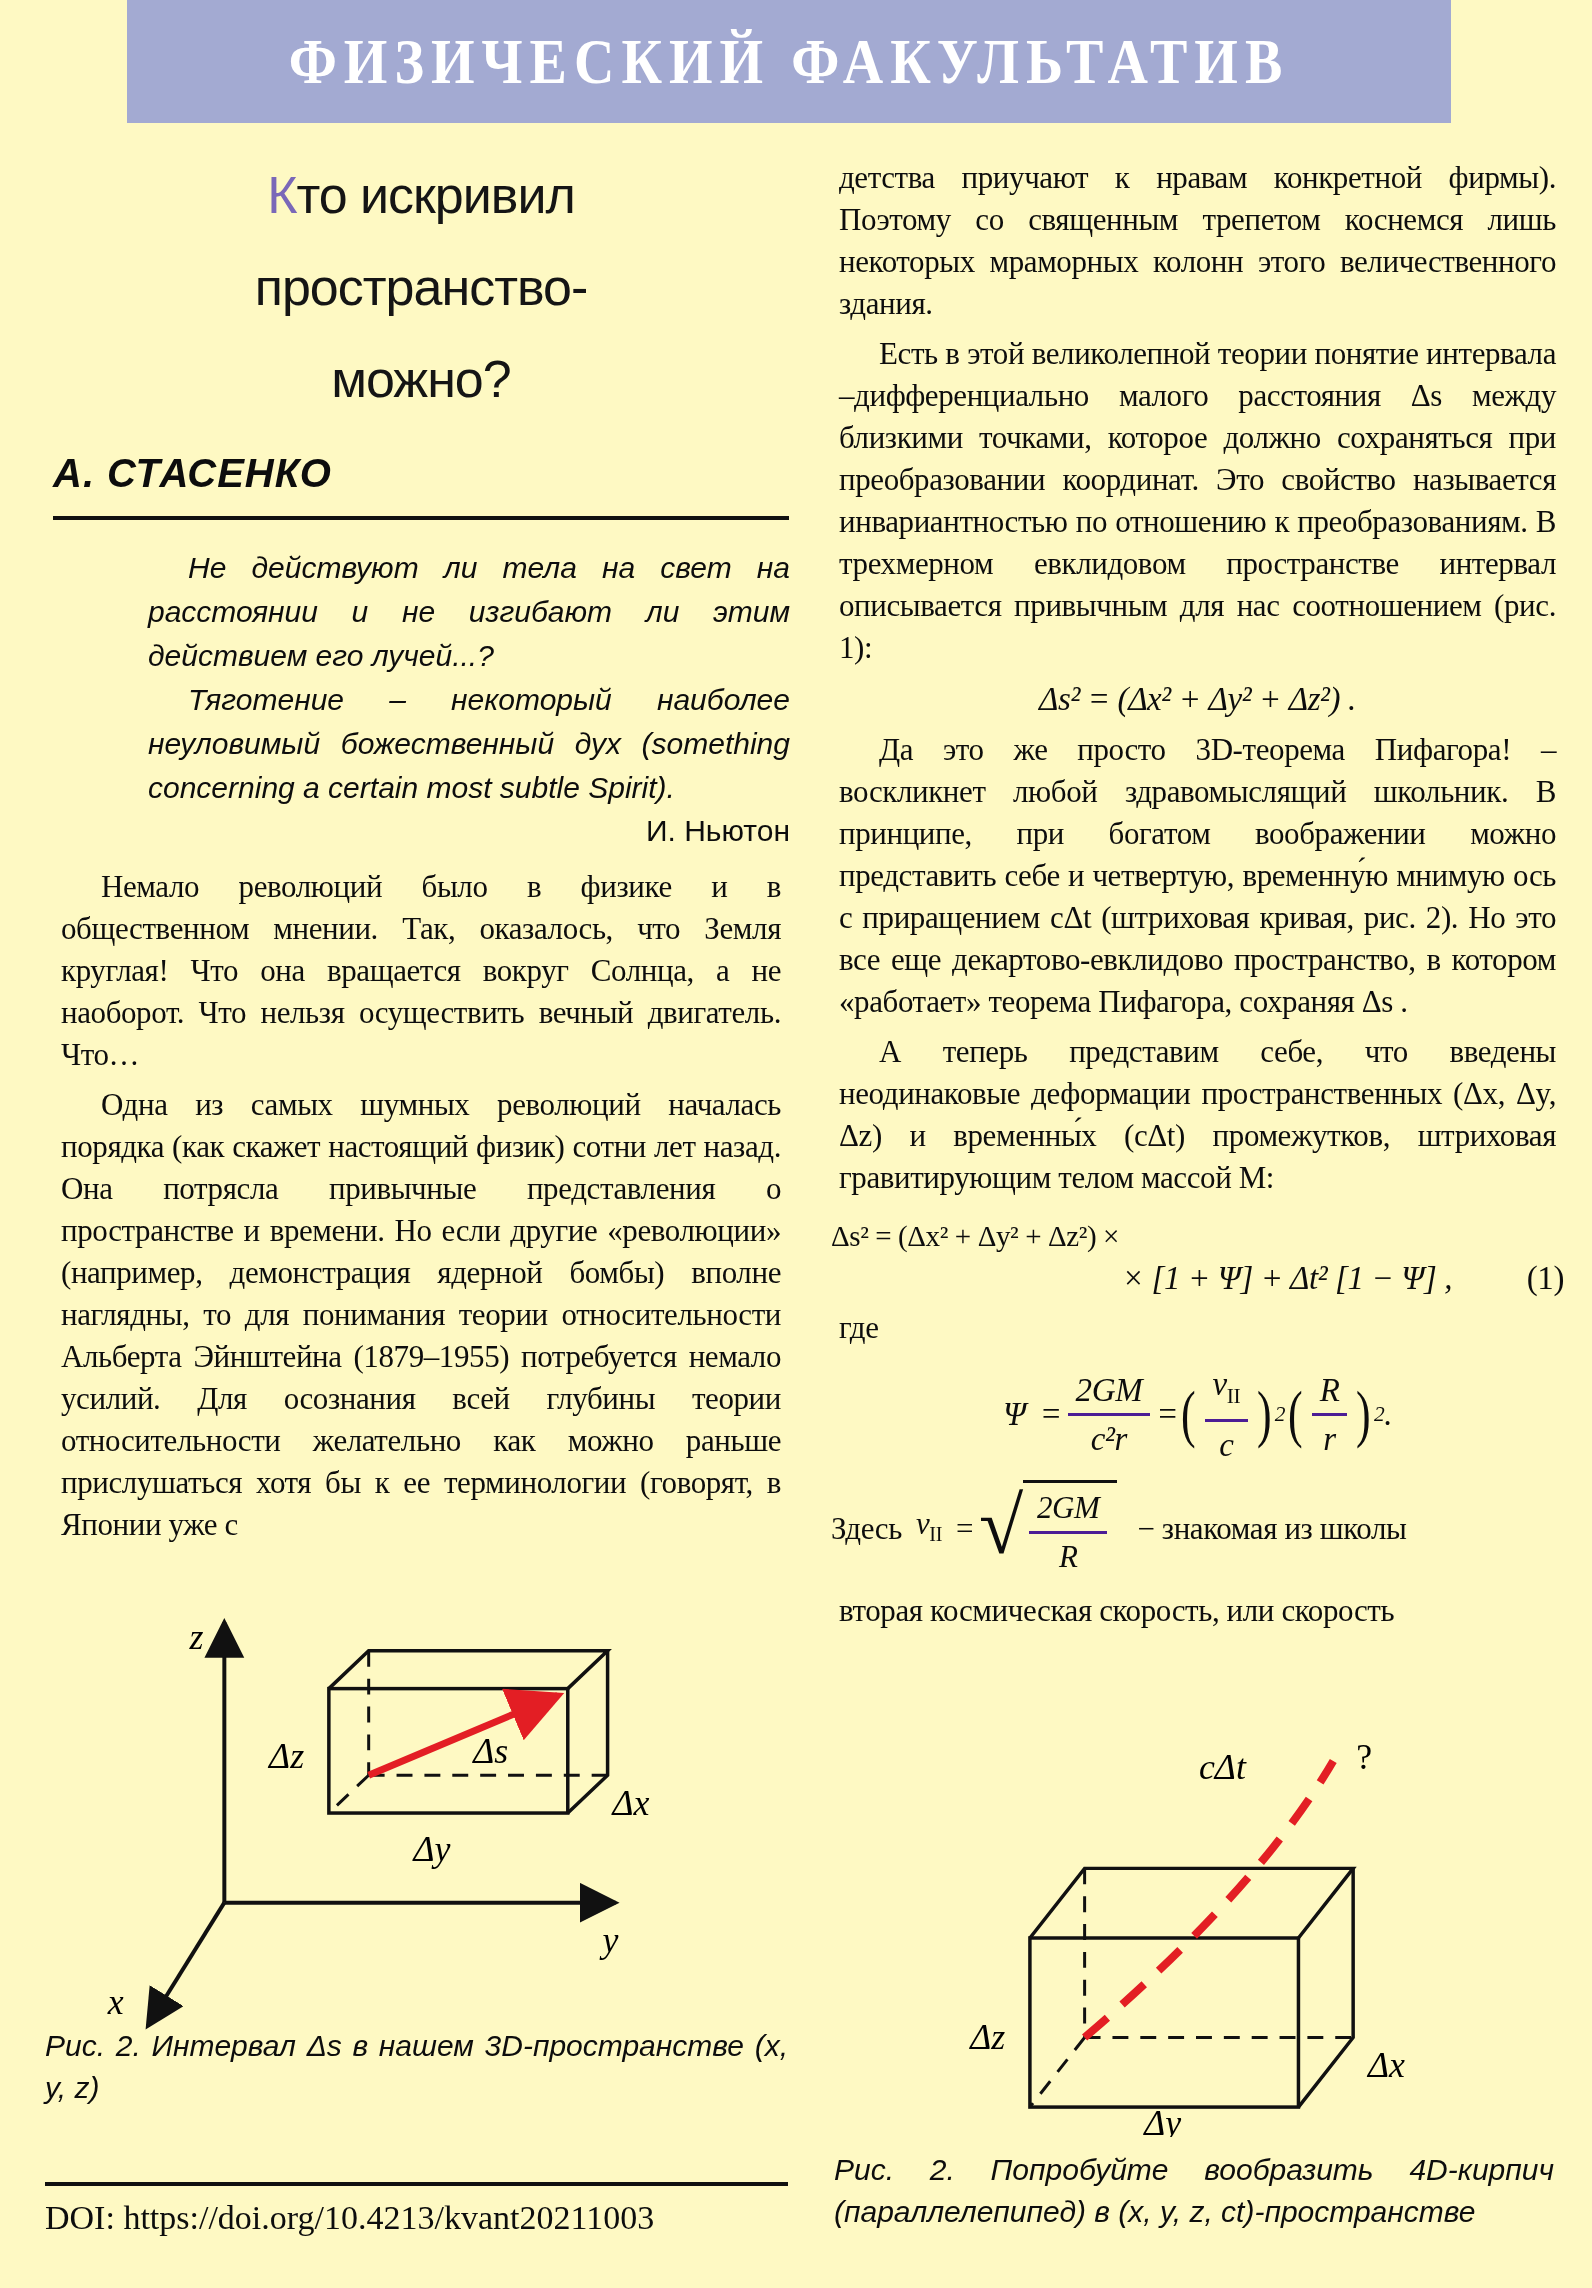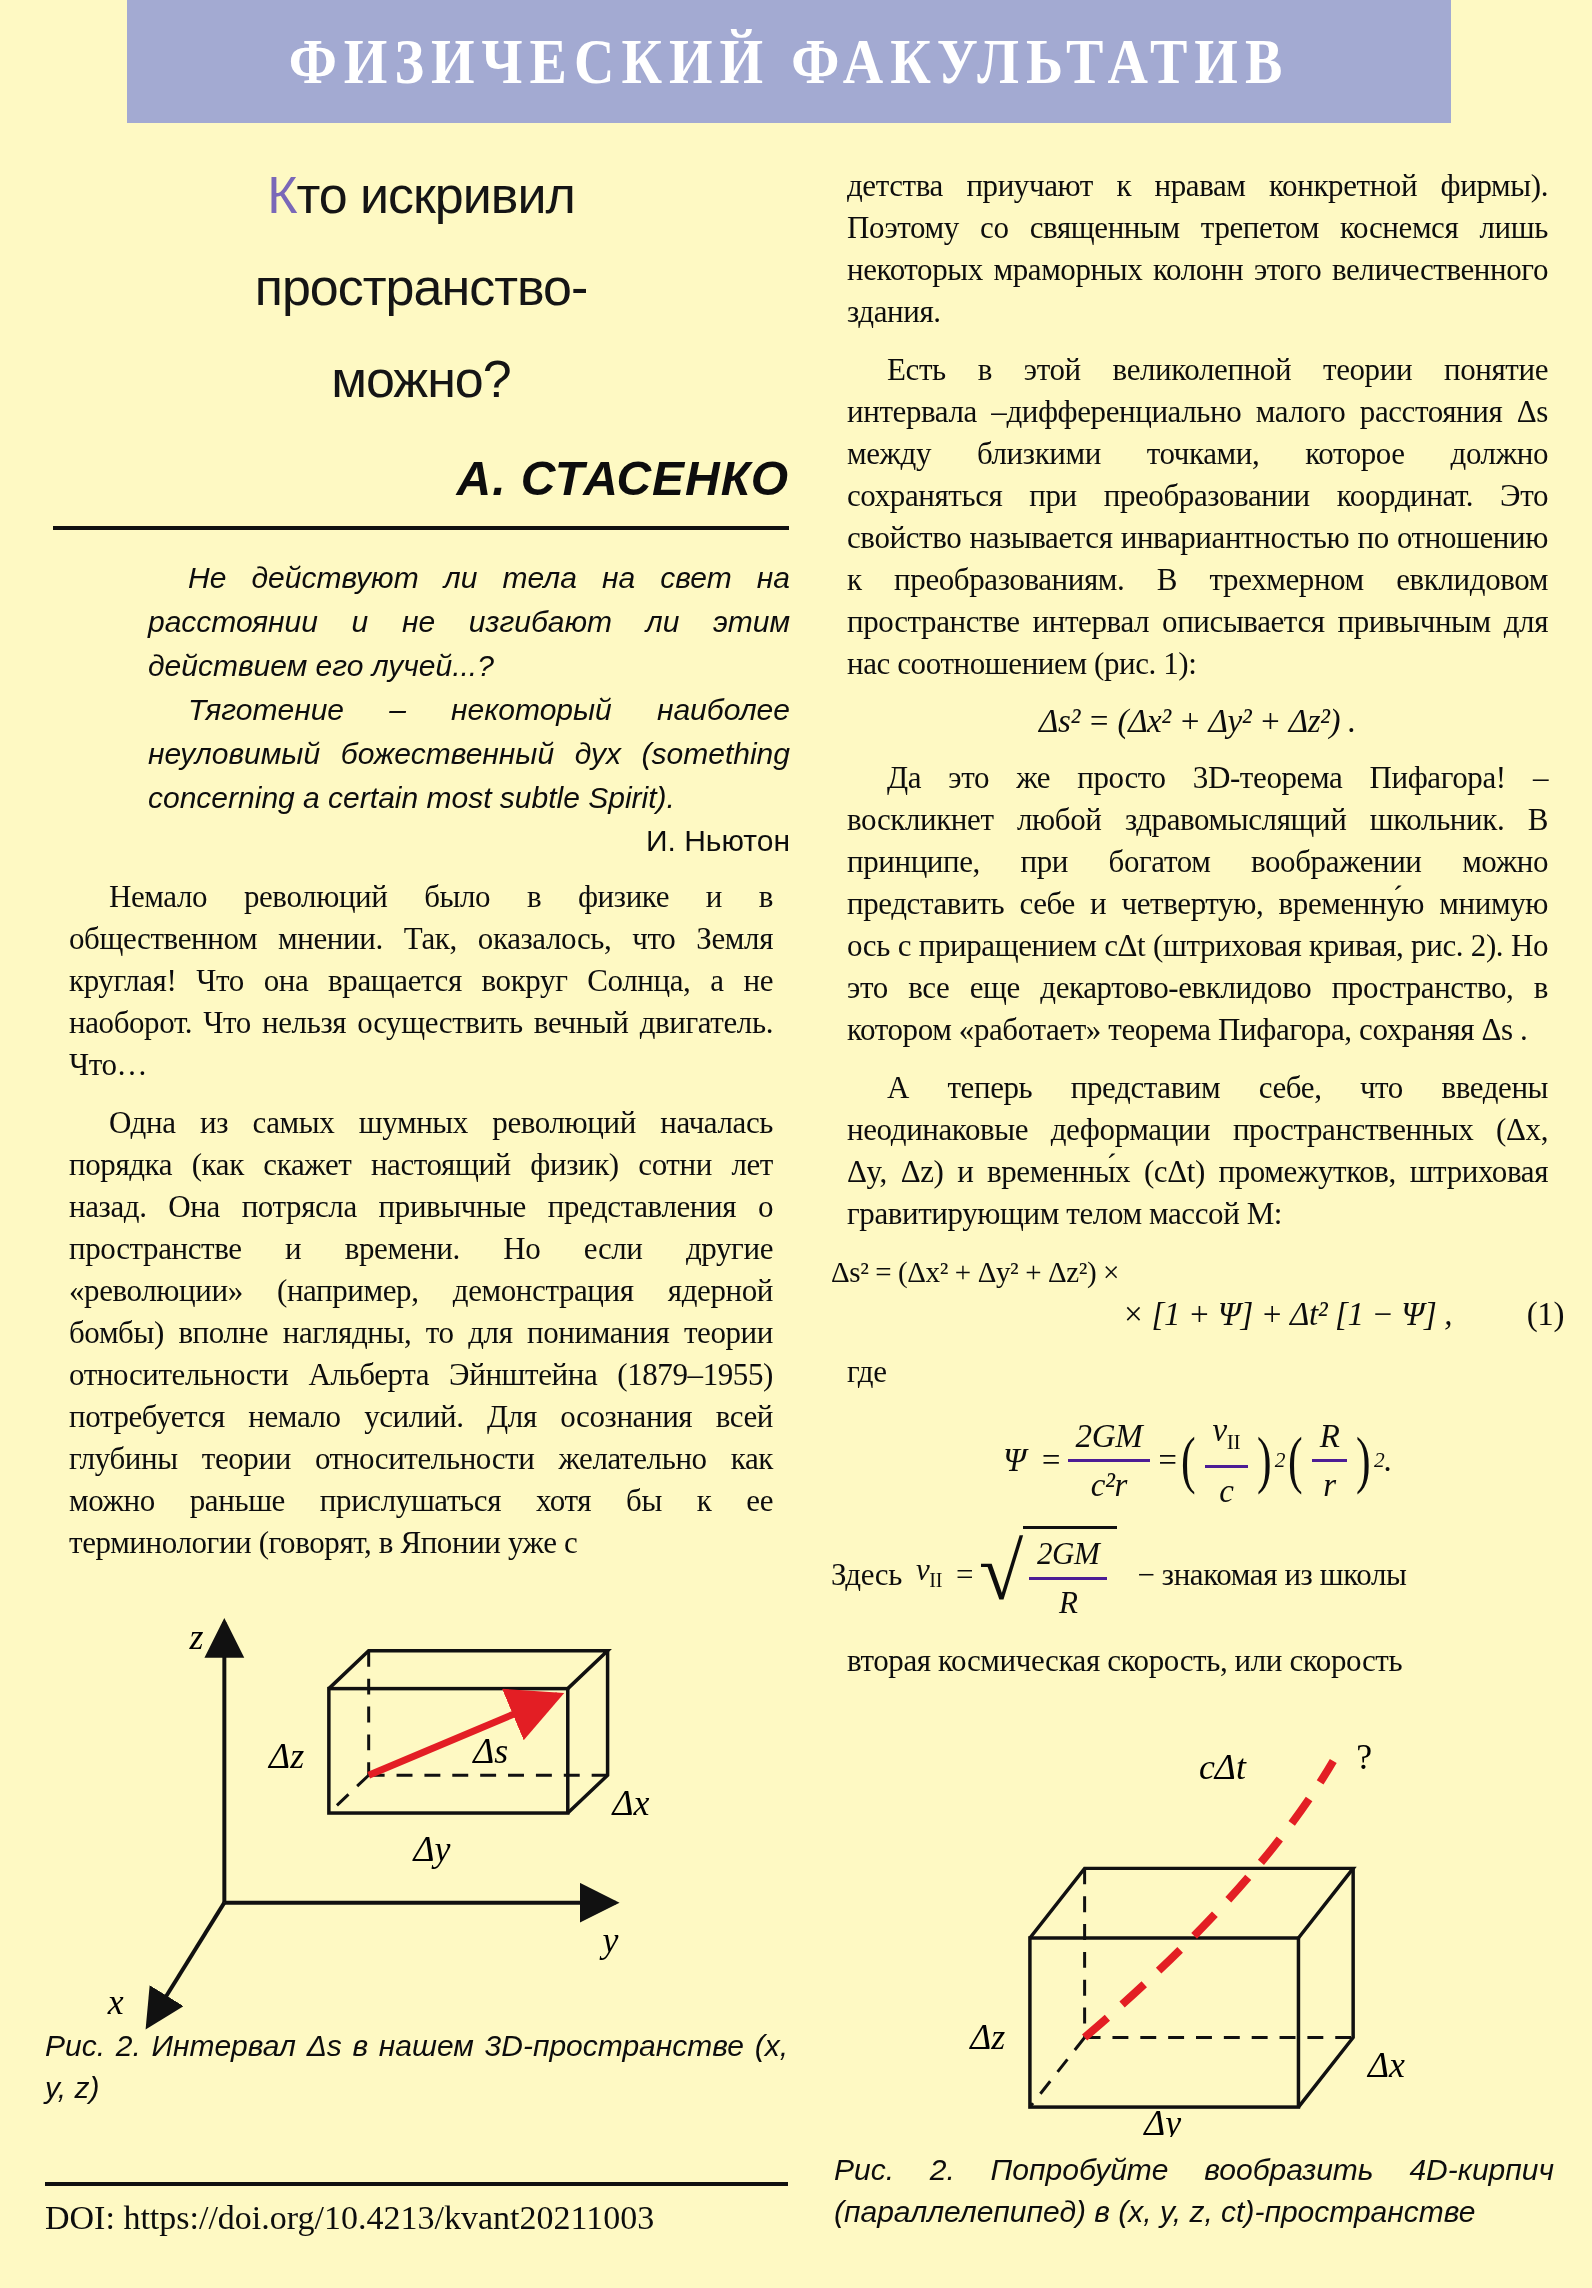--- a/index.html
+++ b/index.html
@@ -15,35 +15,35 @@
   
   .col{position:absolute;width:736px;}
   .col-left{left:53px;top:149px;}
   .col-right{left:831px;top:149px;width:733px;}
 
   
   .title{font-family:"Liberation Sans",sans-serif;font-weight:normal;
          font-size:52px;line-height:92px;text-align:center;letter-spacing:-1px;color:#151515;}
   .title .initial{color:#7a68b8;}
   .author{font-family:"Liberation Sans",sans-serif;font-weight:bold;font-style:italic;
-          font-size:48px;text-align:right;margin-top:26px;letter-spacing:1px;}
+          font-size:40px;text-align:left;margin-top:26px;letter-spacing:1px;}
   .rule{height:4px;background:#111;margin-top:20px;}
 
   
   .epigraph{font-family:"Liberation Sans",sans-serif;font-style:italic;font-size:30px;
             line-height:44px;margin:26px 0 0 95px;width:642px;text-align:justify;}
   .epigraph p{margin:0;}
   .epigraph .indent{text-indent:40px;}
   .attribution{font-family:"Liberation Sans",sans-serif;font-style:normal;font-size:30px;
                text-align:right;margin-top:4px;width:642px;margin-left:95px;}
 
   
   .body{margin-top:18px;font-size:31px;line-height:42px;text-align:justify;
         letter-spacing:-0.4px;hyphens:auto;}
-  .body p{margin:16px;}
+  .body p{margin:8px;}
   .body p.ind{text-indent:40px;}
 
   
   .formula{font-style:italic;font-size:33px;line-height:40px;margin:10px 0;text-align:center;}
   .eq1{margin:16px 0 6px 0;}
   .eq1 .l1{text-align:left;font-size:29px;}
   .eq1 .l2{position:relative;text-align:center;font-style:italic;font-size:33px;
            padding-left:179px;}
   .eq1 .eqnum{position:absolute;right:0;top:0;font-style:normal;}
   .frac{display:inline-block;vertical-align:middle;text-align:center;margin:0 6px;}

